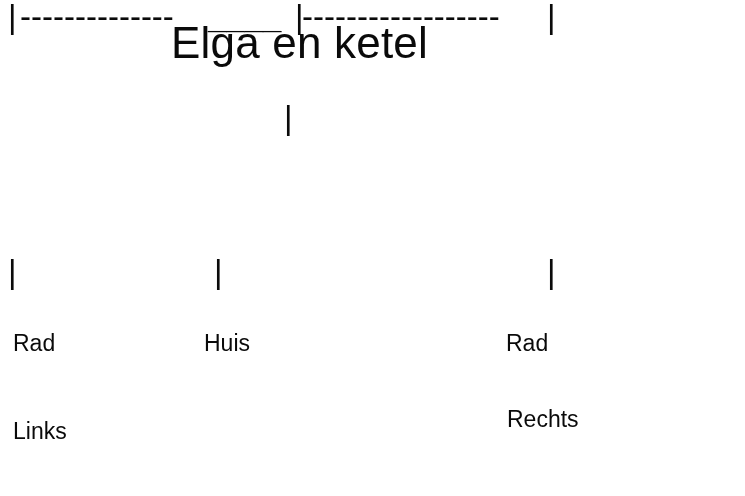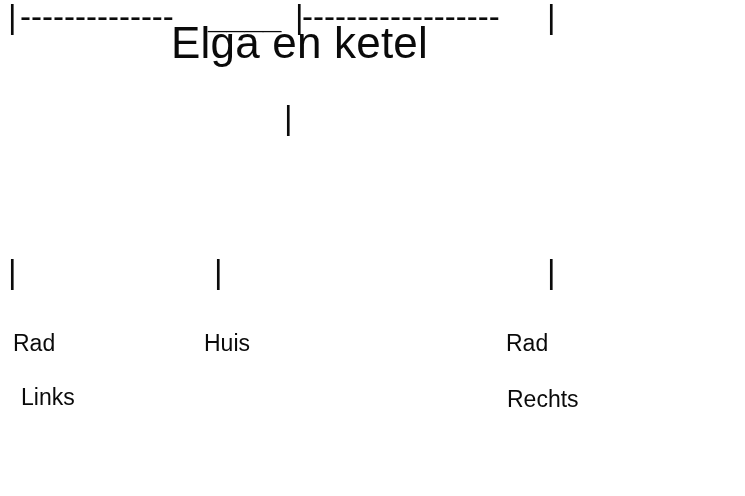--- a/index.html
+++ b/index.html
@@ -102,19 +102,19 @@
   <div class="txt stub" style="top:255px; left:214px;">|</div>
 
   <div class="txt stub" style="top:255px; left:547px;">|</div>
 
   <div class="txt label" style="top:332px; left:13px;">Rad</div>
 
   <div class="txt label" style="top:332px; left:204px;">Huis</div>
 
   <div class="txt label" style="top:332px; left:506px;">Rad</div>
 
-  <div class="txt label" style="top:386px; left:13px;margin-left:8px;">Links</div>
+  <div class="txt label" style="top:420px; left:13px;">Links</div>
 
   <div class="txt label" style="top:408px; left:204px;"></div>
 
-  <div class="txt label" style="top:388px; left:507px;">Rechts</div>
+  <div class="txt label" style="top:408px; left:507px;">Rechts</div>
 
 </div>
 
 </body></html>

